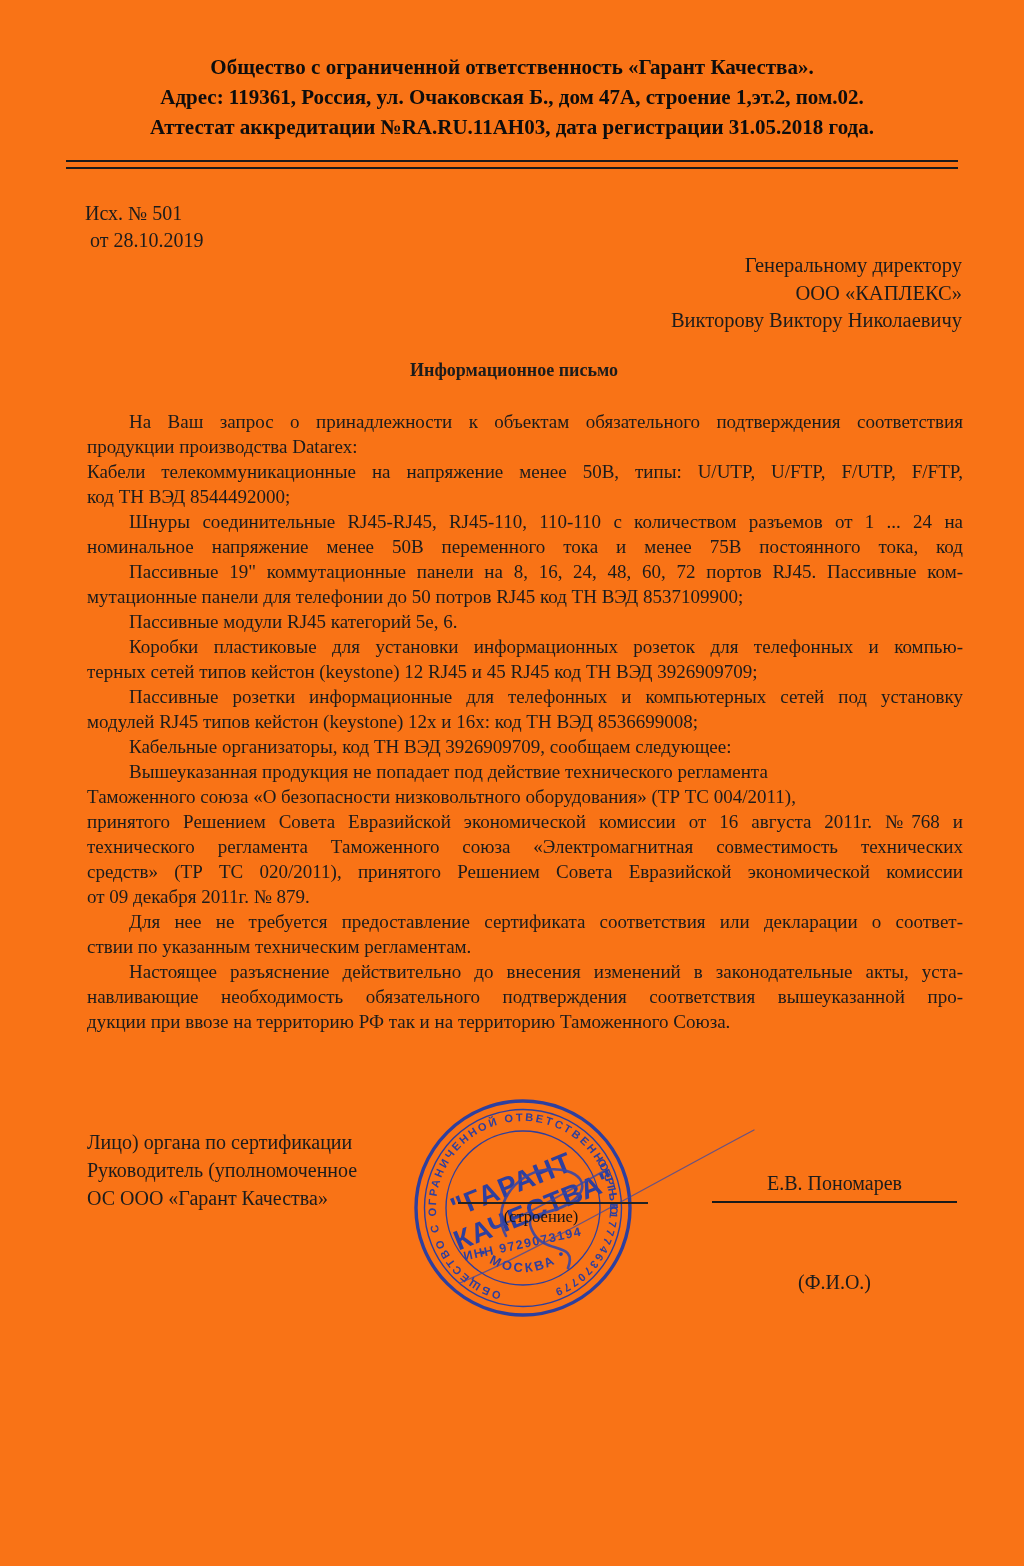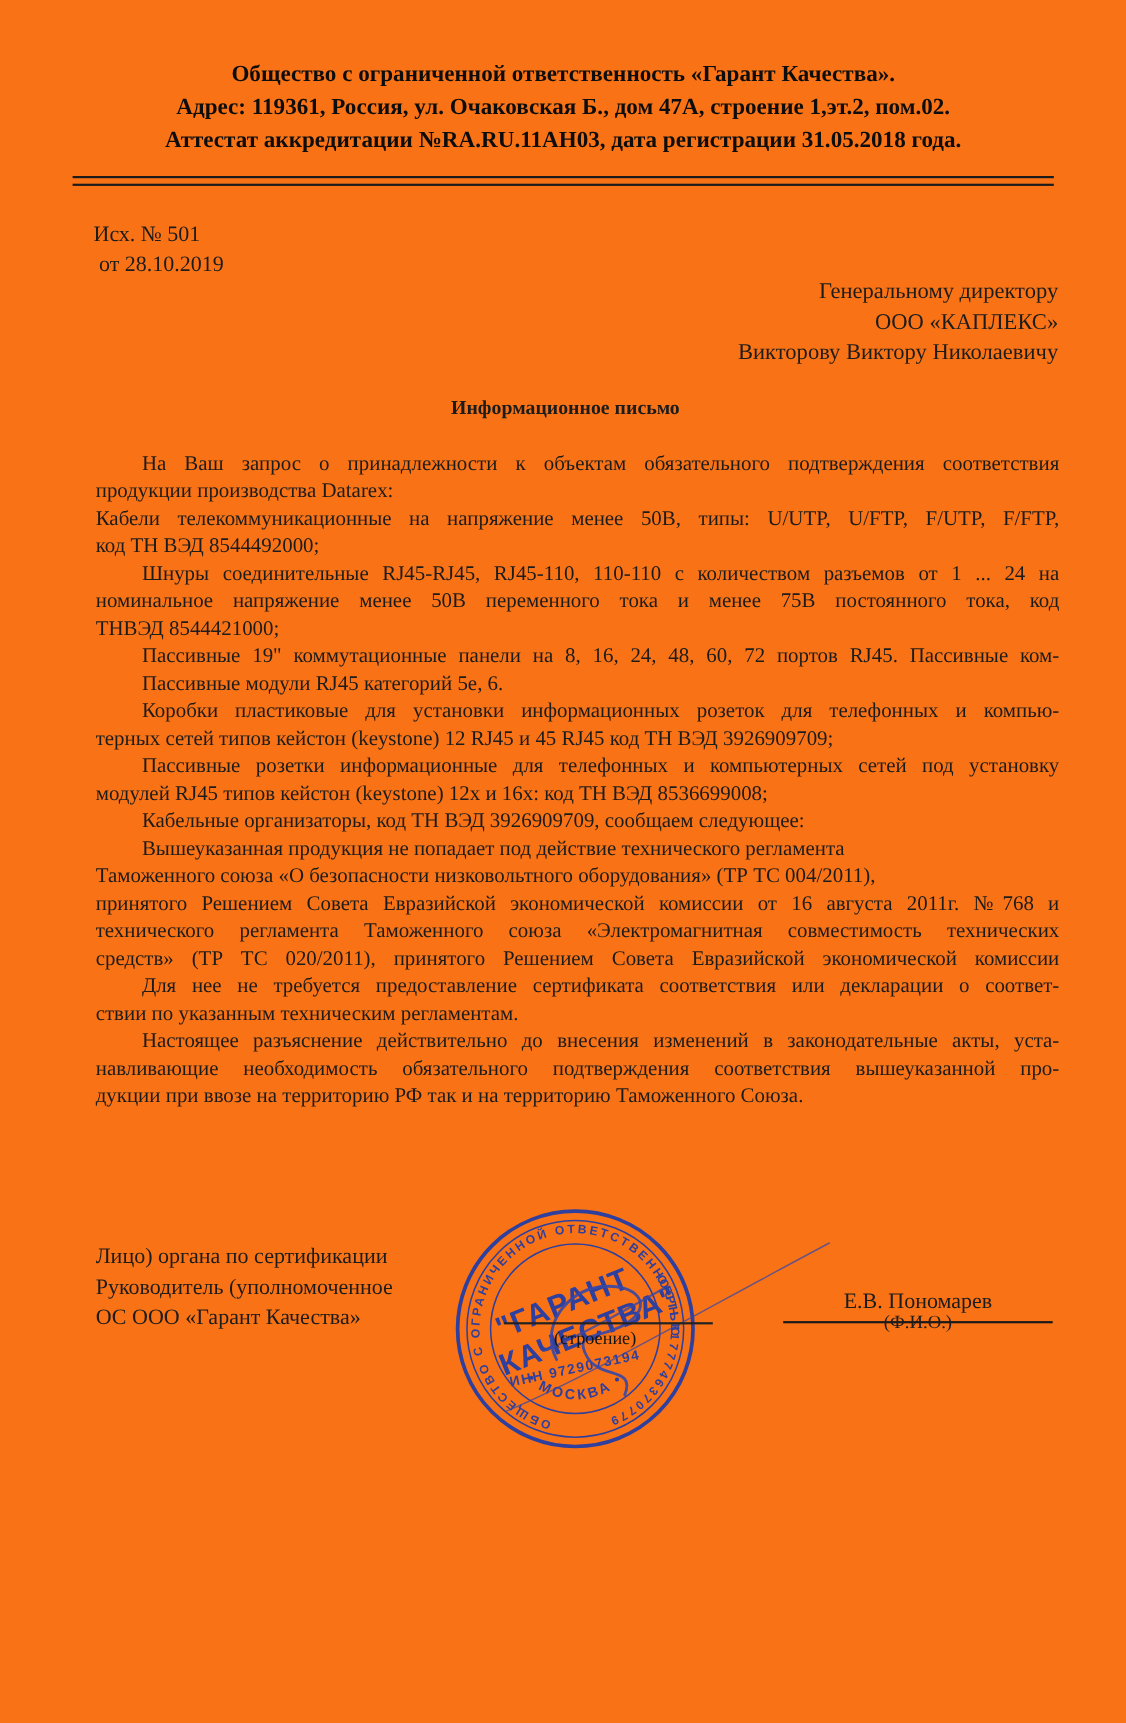--- a/index.html
+++ b/index.html
@@ -35,21 +35,21 @@
   .sig-title{position:absolute;top:1128px;left:87px;font-size:20px;line-height:28px;}
   .stamp-wrap{position:absolute;top:1095px;left:410px;width:226px;height:226px;}
   .stamp-wrap svg{overflow:visible;}
   .pen{position:absolute;top:1078px;left:398px;width:380px;height:230px;pointer-events:none;}
   .sig-rule{position:absolute;top:1202px;left:458px;width:190px;height:0;
     border-top:2px solid #222;z-index:5;}
   .podpis{position:absolute;top:1207px;left:486px;width:110px;text-align:center;
     font-size:16.5px;z-index:6;color:#141414;}
   .name-line{position:absolute;top:1172px;left:712px;width:245px;height:29px;
     text-align:center;font-size:20px;border-bottom:2px solid #1a1a1a;}
-  .fio{position:absolute;top:1192px;left:712px;width:245px;text-align:center;font-size:17px;}
+  .fio{position:absolute;top:1271px;left:712px;width:245px;text-align:center;font-size:20px;}
 </style>
 </head>
 <body>
 
 <div class="page">
 
   <div class="letterhead">
       <div class="hline">Общество с ограниченной ответственность «Гарант Качества».</div>
       <div class="hline">Адрес: 119361, Россия, ул. Очаковская Б., дом 47А, строение 1,эт.2, пом.02.</div>
       <div class="hline">Аттестат аккредитации №RA.RU.11АН03, дата регистрации 31.05.2018 года.</div>
@@ -70,33 +70,34 @@
 
   <div class="title">Информационное письмо</div>
 
   <div class="body-text">
       <div class="bline just ind">На Ваш запрос о принадлежности к объектам обязательного подтверждения соответствия</div>
       <div class="bline">продукции производства Datarex:</div>
       <div class="bline just">Кабели телекоммуникационные на напряжение менее 50В, типы: U/UTP, U/FTP, F/UTP, F/FTP,</div>
       <div class="bline">код ТН ВЭД 8544492000;</div>
       <div class="bline just ind">Шнуры соединительные RJ45-RJ45, RJ45-110, 110-110 с количеством разъемов от 1 ... 24 на</div>
       <div class="bline just">номинальное напряжение менее 50В переменного тока и менее 75В постоянного тока, код</div>
-      <div class="bline">ТНВЭД 8544421000;</div>
       <div class="bline just ind">Пассивные 19" коммутационные панели на 8, 16, 24, 48, 60, 72 портов RJ45. Пассивные ком-</div>
+      <div class="bline">мутационные панели для телефонии до 50 потров RJ45 код ТН ВЭД 8537109900;</div>
       <div class="bline ind">Пассивные модули RJ45 категорий 5е, 6.</div>
       <div class="bline just ind">Коробки пластиковые для установки информационных розеток для телефонных и компью-</div>
       <div class="bline">терных сетей типов кейстон (keystone) 12 RJ45 и 45 RJ45 код ТН ВЭД 3926909709;</div>
       <div class="bline just ind">Пассивные розетки информационные для телефонных и компьютерных сетей под установку</div>
       <div class="bline">модулей RJ45 типов кейстон (keystone) 12х и 16х: код ТН ВЭД 8536699008;</div>
       <div class="bline ind">Кабельные организаторы, код ТН ВЭД 3926909709, сообщаем следующее:</div>
       <div class="bline ind">Вышеуказанная продукция не попадает под действие технического регламента</div>
       <div class="bline">Таможенного союза «О безопасности низковольтного оборудования» (ТР ТС 004/2011),</div>
       <div class="bline just">принятого Решением Совета Евразийской экономической комиссии от 16 августа 2011г. №768 и</div>
       <div class="bline just">технического регламента Таможенного союза «Электромагнитная совместимость технических</div>
       <div class="bline just">средств» (ТР ТС 020/2011), принятого Решением Совета Евразийской экономической комиссии</div>
+      <div class="bline">от 09 декабря 2011г. № 879.</div>
       <div class="bline just ind">Для нее не требуется предоставление сертификата соответствия или декларации о соответ-</div>
       <div class="bline">ствии по указанным техническим регламентам.</div>
       <div class="bline just ind">Настоящее разъяснение действительно до внесения изменений в законодательные акты, уста-</div>
       <div class="bline just">навливающие необходимость обязательного подтверждения соответствия вышеуказанной про-</div>
       <div class="bline">дукции при ввозе на территорию РФ так и на территорию Таможенного Союза.</div>
     </div>
 
   <div class="sig-title">
       <div class="sline">Лицо) органа по сертификации</div>
       <div class="sline">Руководитель (уполномоченное</div>

